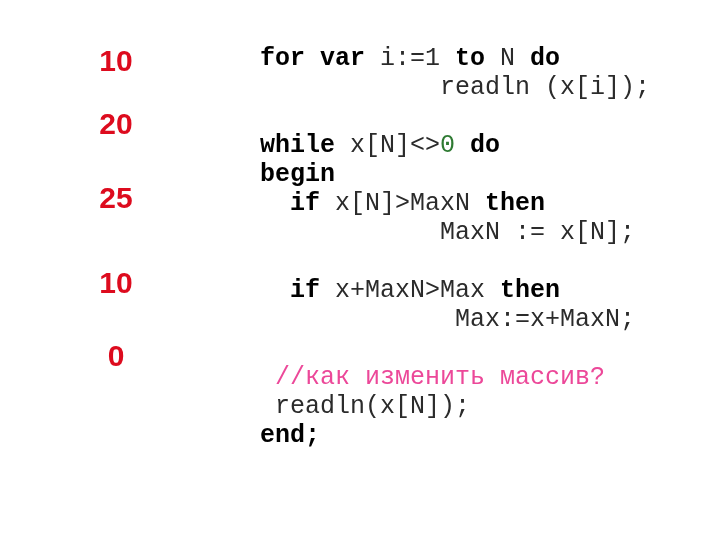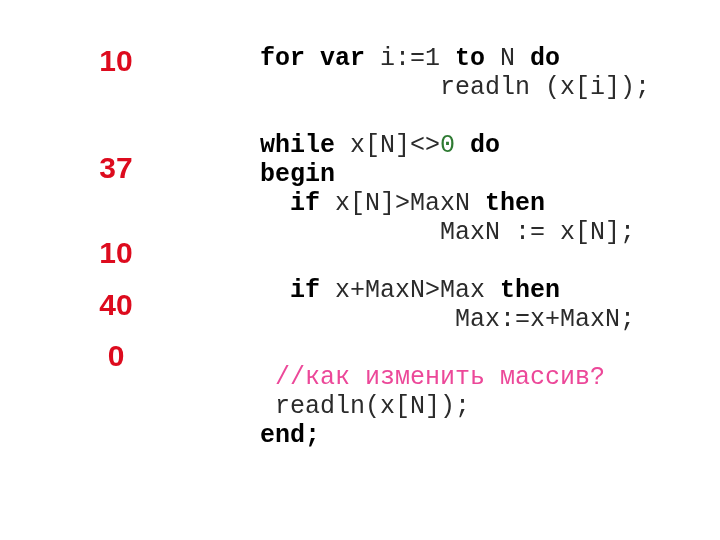--- a/index.html
+++ b/index.html
@@ -80,27 +80,27 @@
   }
 </style>
 </head>
 <body>
 
 <div id="slide">
 
   <div class="array-column">
     <div class="array-value">10</div>
     <div class="gap-lg"></div>
+    <div class="array-value">20</div>
     <div class="gap-md"></div>
     <div class="gap-md"></div>
-    <div class="array-value">37</div>
+    <div class="array-value">25</div>
     <div class="gap-lg"></div>
     <div class="gap-md"></div>
     <div class="array-value">10</div>
     <div class="gap-md"></div>
-    <div class="array-value">40</div>
     <div class="gap-sm"></div>
     <div class="array-value">0</div>
   </div>
 
   <div class="code-block" id="code-block"><div class="code-line"><span class="kw">for var </span><span class="plain">i:=1 </span><span class="kw">to </span><span class="plain">N </span><span class="kw">do</span></div><div class="code-line"><span>            </span><span class="plain">readln (x[i]);</span></div><div class="code-line blank"></div><div class="code-line"><span class="kw">while </span><span class="plain">x[N]&lt;&gt;</span><span class="num-green">0</span><span class="kw"> do</span></div><div class="code-line"><span class="kw">begin</span></div><div class="code-line"><span>  </span><span class="kw">if </span><span class="plain">x[N]&gt;MaxN </span><span class="kw">then</span></div><div class="code-line"><span>            </span><span class="plain">MaxN := x[N];</span></div><div class="code-line blank"></div><div class="code-line"><span>  </span><span class="kw">if </span><span class="plain">x+MaxN&gt;Max </span><span class="kw">then</span></div><div class="code-line"><span>             </span><span class="plain">Max:=x+MaxN;</span></div><div class="code-line blank"></div><div class="code-line"><span> </span><span class="comment">//как изменить массив?</span></div><div class="code-line"><span> </span><span class="plain">readln(x[N]);</span></div><div class="code-line"><span class="kw">end;</span></div></div>
 
 </div>
 
 </body></html>

